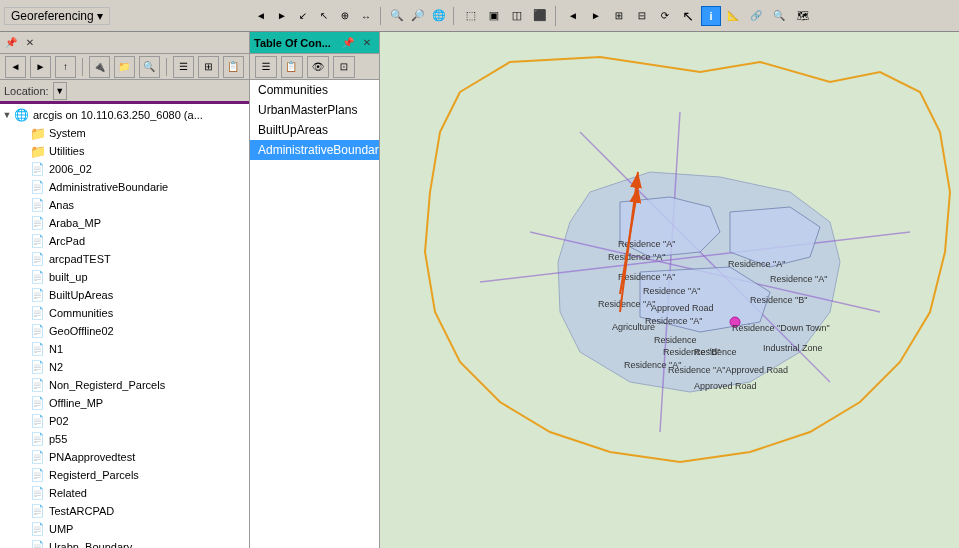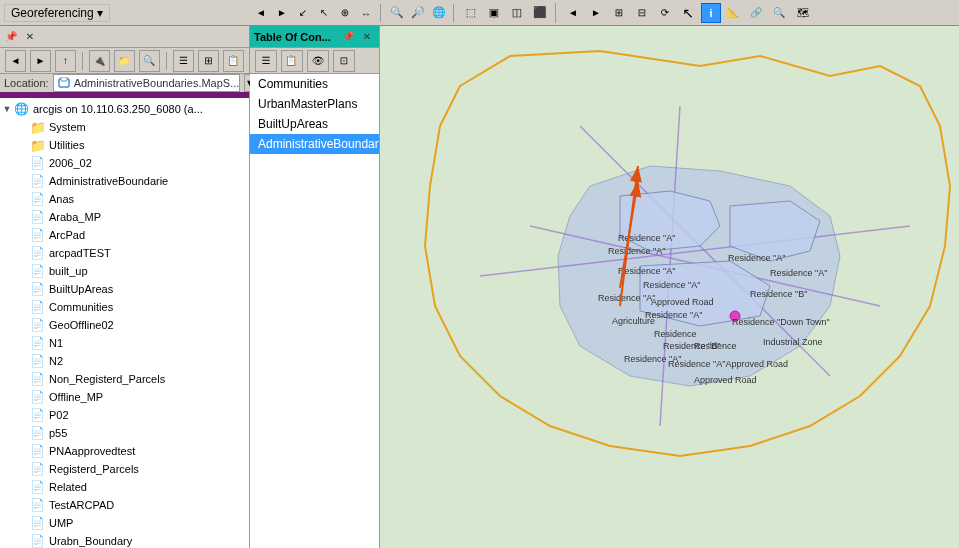--- a/index.html
+++ b/index.html
@@ -62,21 +62,21 @@
       display: flex;
       align-items: center;
       padding: 2px 4px;
       height: 26px;
       gap: 2px;
     }
 
     
     .location-bar {
       background: #d4d0c8;
-      border-bottom: 6px solid #701a75;
+      border-bottom: 3px solid #701a75;
       display: flex;
       align-items: center;
       padding: 2px 4px;
       height: 24px;
       gap: 4px;
     }
     .location-label { font-size: 11px; color: #333; }
     .location-dropdown {
       width: 14px; height: 18px;
       background: #d4d0c8;
@@ -184,21 +184,21 @@
       pointer-events: none;
     }
 
     
     .app-toolbar {
       display: flex;
       align-items: center;
       background: #d4d0c8;
       border-bottom: 1px solid #888;
       padding: 1px 4px;
-      height: 26px;
+      height: 32px;
       flex-shrink: 0;
     }
     .georef-btn {
       background: #d4d0c8;
       border: 1px solid #bbb;
       padding: 1px 6px;
       font-size: 12px;
       cursor: pointer;
       display: flex; align-items: center; gap: 2px;
     }
@@ -272,29 +272,20 @@
       <button class="toolbar-btn" style="font-size:10px;">📁</button>
       <button class="toolbar-btn" style="font-size:10px;">🔍</button>
       <div class="toolbar-sep"></div>
       <button class="toolbar-btn" style="font-size:10px;">☰</button>
       <button class="toolbar-btn" style="font-size:10px;">⊞</button>
       <button class="toolbar-btn" style="font-size:10px;">📋</button>
     </div>
 
     <div class="location-bar">
       <span class="location-label">Location:</span>
-      <div style="display:flex;align-items:center;flex:1;border:1px solid #999;background:white;height:18px;">
-        <span style="width:16px;height:16px;display:inline-flex;align-items:center;justify-content:center;margin:0 2px;">
-          <svg width="12" height="12" viewBox="0 0 12 12">
-              <rect x="1" y="2" width="10" height="8" rx="1" fill="none" stroke="#4a90d9" stroke-width="1.5"></rect>
-              <rect x="3" y="0" width="6" height="4" rx="1" fill="white" stroke="#4a90d9" stroke-width="1"></rect>
-            </svg>
-        </span>
-        <span style="font-size:11px;color:#333;overflow:hidden;text-overflow:ellipsis;white-space:nowrap;flex:1;">AdministrativeBoundaries.MapS...</span>
-      </div>
       <div class="location-dropdown">▼</div>
     </div>
 
     <div class="tree-view" id="tree-view">
         <div class="tree-item">
           <span class="tree-toggle">▼</span>
           <span class="tree-icon" style="color:#888;font-size:12px;">🌐</span>
           <span class="tree-label">arcgis on 10.110.63.250_6080 (a...</span>
         </div>
         <div class="tree-item">

